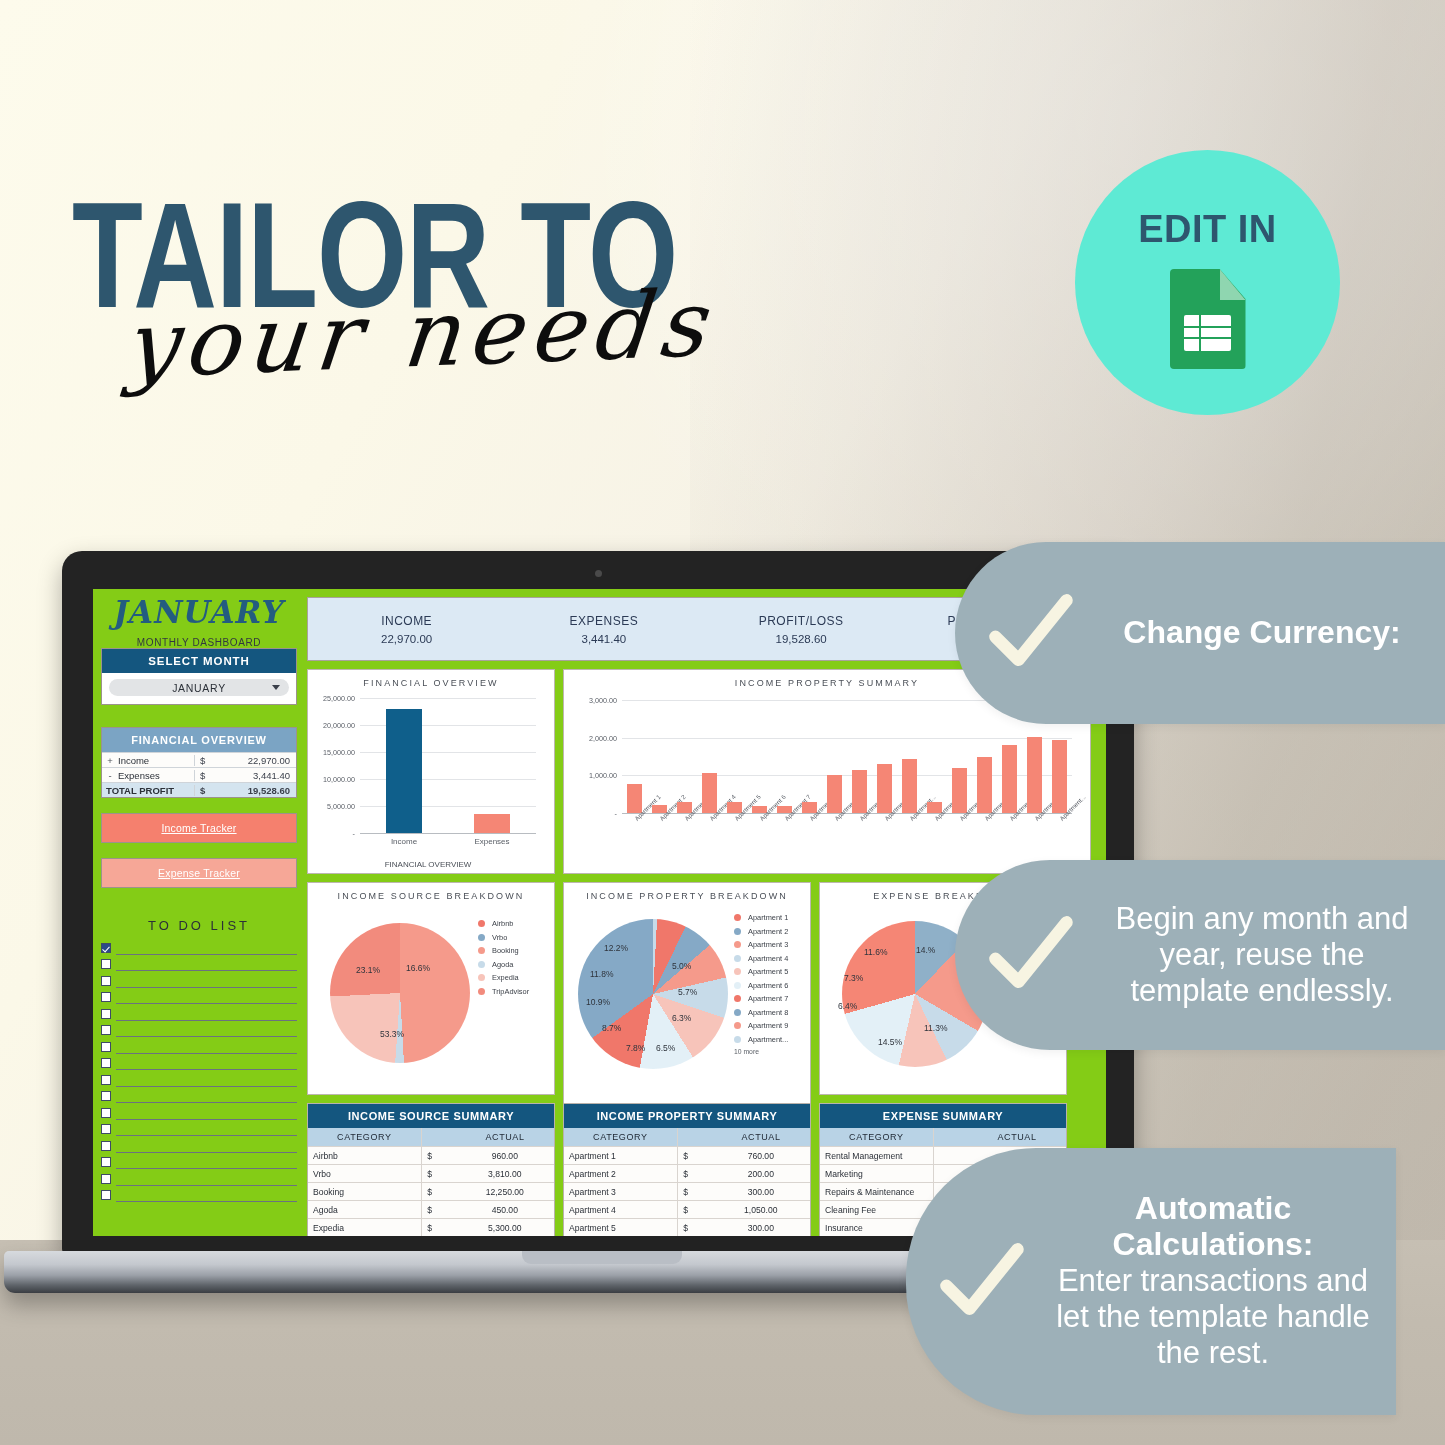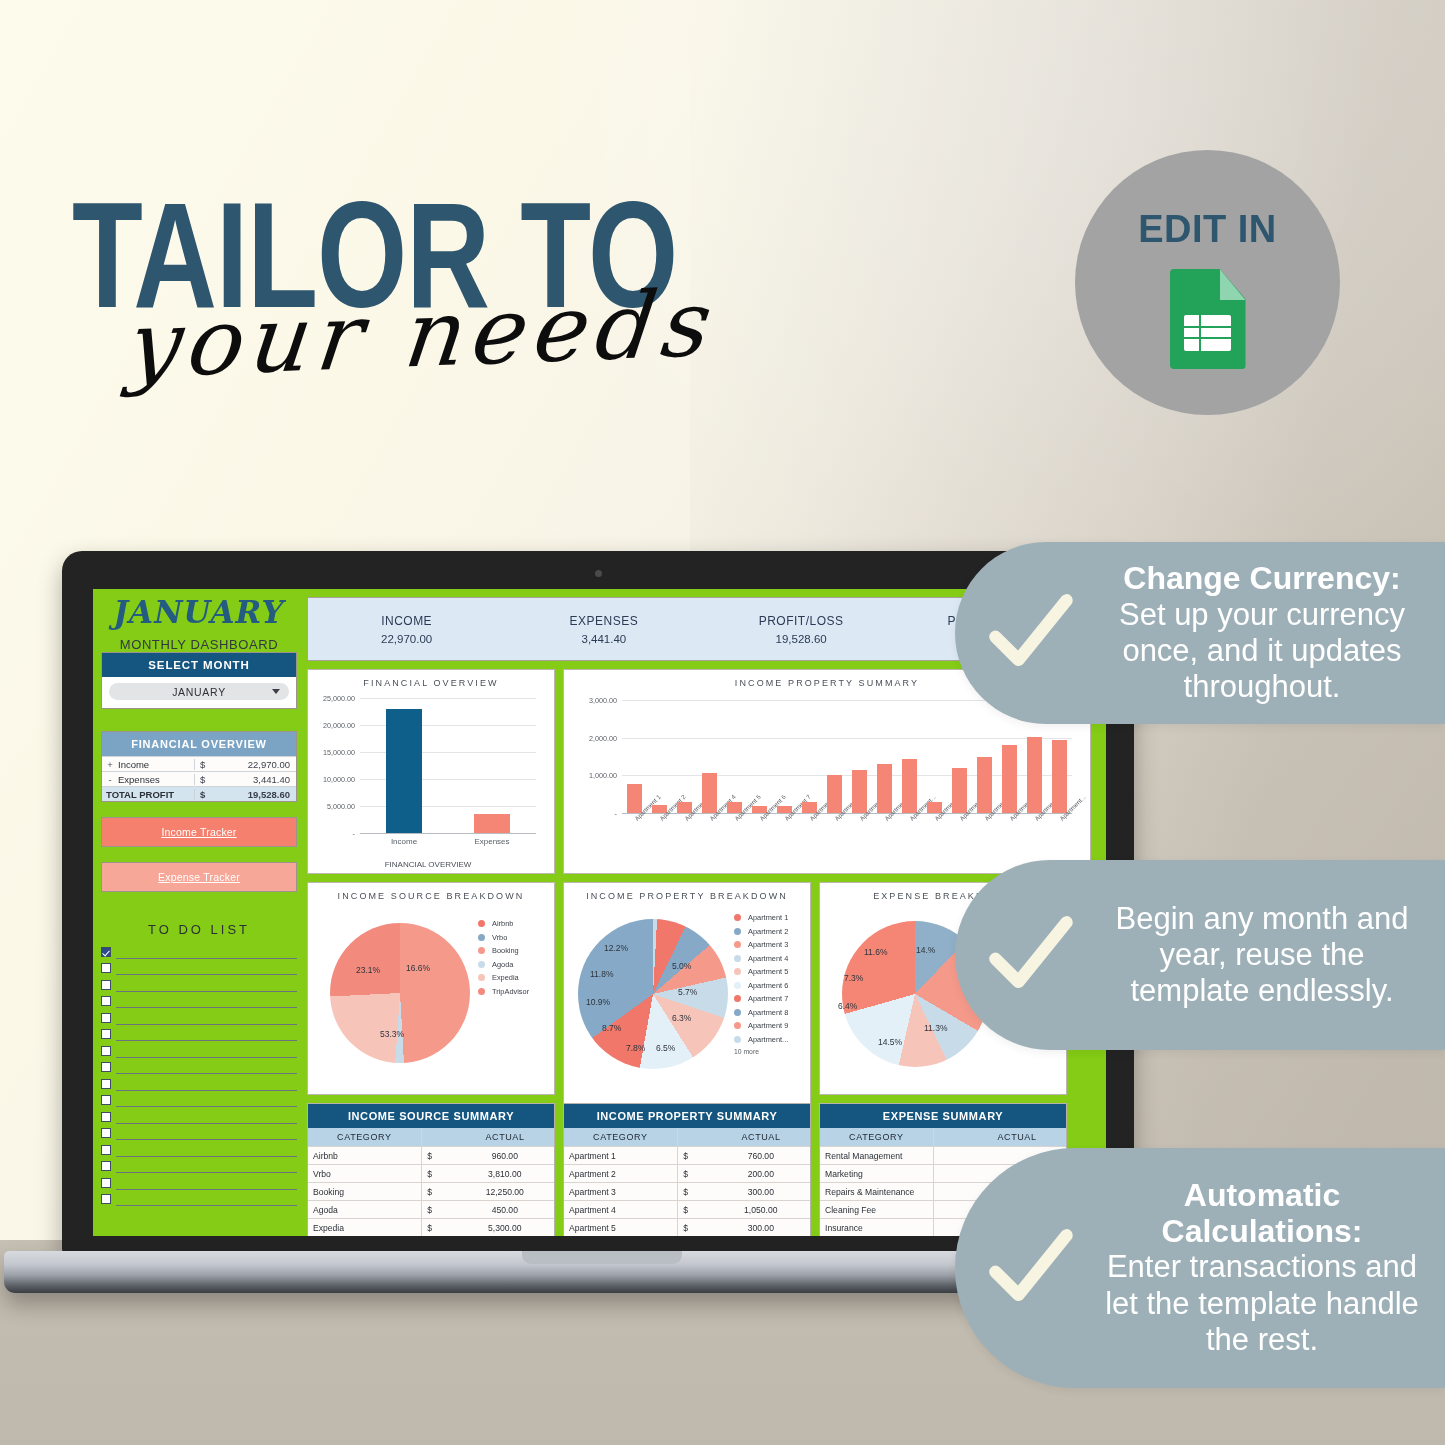--- a/index.html
+++ b/index.html
@@ -29,21 +29,21 @@
     font-family:"DejaVu Serif", serif;
     font-style:italic;font-weight:400;font-size:92px;color:#0d0d0d;
     margin:0;line-height:1;letter-spacing:7px;
     transform:skewX(-10deg) rotate(-2.2deg);transform-origin:left center;
     white-space:nowrap;
   }
   #script-wrap{position:absolute;left:130px;top:300px;}
 
   
   #edit-badge{position:absolute;left:1075px;top:150px;width:265px;height:265px;border-radius:50%;
-    background:#a3a3a3;display:flex;flex-direction:column;align-items:center;justify-content:flex-start;
+    background:#5eead4;display:flex;flex-direction:column;align-items:center;justify-content:flex-start;
     padding-top:58px;box-sizing:border-box;}
   #edit-badge .label{font-size:38px;font-weight:700;color:#2e566e;letter-spacing:.5px;}
   #gs-icon{margin-top:18px;width:76px;height:100px;position:relative;}
   #gs-icon .doc{position:absolute;inset:0;background:#23a25a;border-radius:4px;
     clip-path:polygon(0 0,66% 0,100% 30%,100% 100%,0 100%);}
   #gs-icon .fold{position:absolute;right:0;top:0;width:34%;height:31%;background:#8fd6b0;
     clip-path:polygon(0 0,100% 100%,0 100%);}
   #gs-icon .grid{position:absolute;left:19%;top:46%;width:62%;height:36%;background:#fff;border-radius:2px;}
   #gs-icon .grid i{position:absolute;background:#23a25a;}
 
@@ -59,21 +59,21 @@
   #lap-notch{position:absolute;left:50%;top:0;margin-left:-80px;width:160px;height:13px;
     background:#b9bec5;border-radius:0 0 9px 9px;}
 
   
   #sheet{position:absolute;inset:0;background:#84cc16;font-size:9px;color:#3a3f4a;padding-left:14px;}
 
   
   #side{position:absolute;left:8px;top:8px;width:196px;}
   #month-title{font-family:"DejaVu Serif",serif;font-style:italic;font-weight:700;
     font-size:31px;color:#235c80;text-align:center;letter-spacing:1px;line-height:1;}
-  #month-sub{text-align:center;font-size:13px;letter-spacing:.6px;color:#33383f;margin-top:9px;}
+  #month-sub{text-align:center;font-size:10px;letter-spacing:.6px;color:#33383f;margin-top:9px;}
   .blue-hdr{background:#14567f;color:#fff;text-align:center;font-weight:700;font-size:11.5px;
     letter-spacing:.9px;padding:6px 0;}
   #select-box{border:1px solid #9b938c;}
   #select-inner{padding:6px 7px 8px;background:#fff;}
   #select-pill{background:#e2e4e6;border-radius:9px;height:17px;display:flex;align-items:center;
     justify-content:center;position:relative;font-size:10.5px;letter-spacing:.7px;color:#2b3038;}
   #select-pill .caret{position:absolute;right:9px;width:0;height:0;border-left:4px solid transparent;
     border-right:4px solid transparent;border-top:5px solid #3a3f4a;}
   #fin-box{margin-top:22px;border:1px solid #9b938c;}
   .fin-hdr{background:#7ba4c4;color:#fff;text-align:center;font-weight:700;font-size:11px;
@@ -147,21 +147,21 @@
   
   .callout{position:absolute;background:#9db0b8;border-radius:130px 0 0 130px;
     display:flex;align-items:center;color:#fff;box-shadow:0 3px 10px rgba(0,0,0,.06);}
   .callout .check{flex:none;width:150px;display:flex;align-items:center;justify-content:center;}
   .callout .check svg{width:96px;height:96px;}
   .callout .txt{flex:1;text-align:center;padding-right:26px;}
   .callout .txt .hd{font-weight:700;font-size:32px;line-height:1.12;}
   .callout .txt .bd{font-size:31px;line-height:1.17;}
   #c1{left:955px;top:542px;width:490px;height:182px;}
   #c2{left:955px;top:860px;width:490px;height:190px;}
-  #c3{left:955px;top:1148px;width:490px;height:240px;}
+  #c3{left:906px;top:1148px;width:490px;height:267px;}
 </style>
 </head>
 <body>
 
 <div id="bg"></div>
 <div id="bg-wallshadow"></div>
 <div id="bg-floor"></div>
 
 <div id="headline">
   <div class="h-main">TAILOR TO</div>
@@ -627,21 +627,20 @@
 </div>
 
 <div class="callout" id="c1">
   <div class="check">
     <svg viewBox="0 0 100 100">
         <path d="M14 54 L38 78 L88 16" fill="none" stroke="#f7f4e2" stroke-width="13" stroke-linecap="round" stroke-linejoin="round"></path>
       </svg>
   </div>
   <div class="txt">
       <div class="hd">Change Currency:</div>
-      <div class="bd">Set up your currency once, and it updates throughout.</div>
     </div>
 </div>
 
 <div class="callout" id="c2">
   <div class="check">
     <svg viewBox="0 0 100 100">
         <path d="M14 54 L38 78 L88 16" fill="none" stroke="#f7f4e2" stroke-width="13" stroke-linecap="round" stroke-linejoin="round"></path>
       </svg>
   </div>
   <div class="txt">

